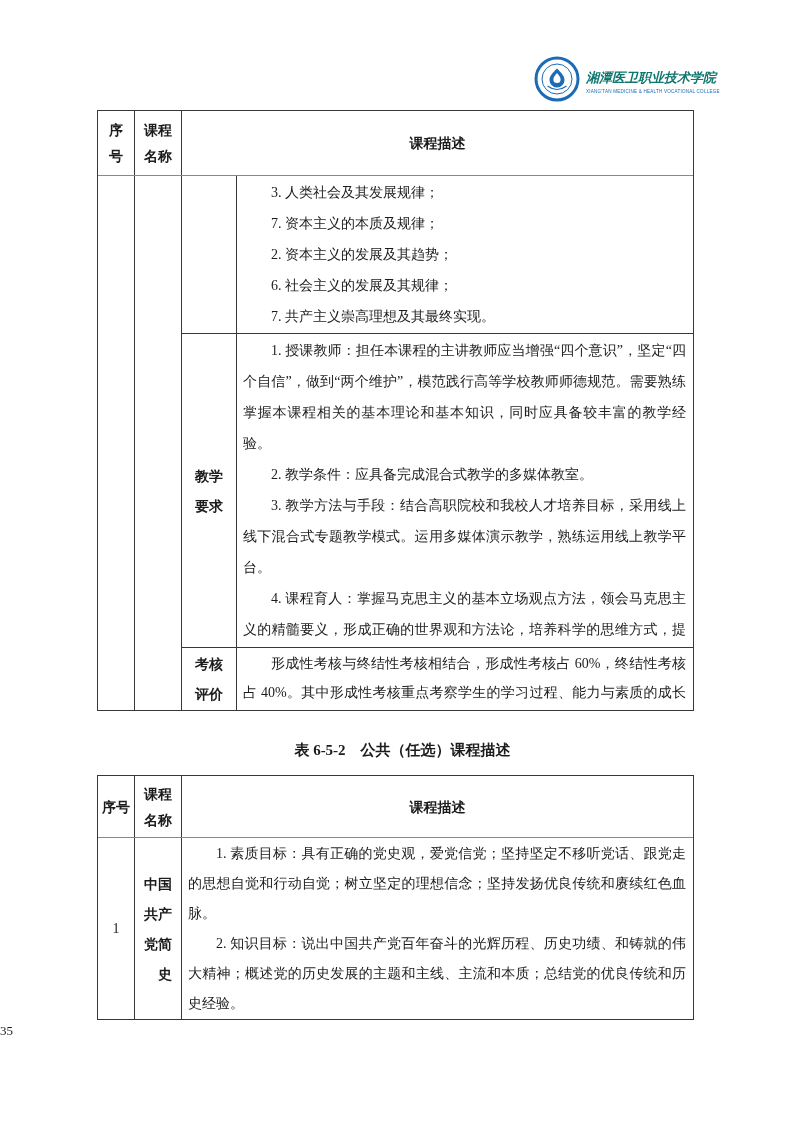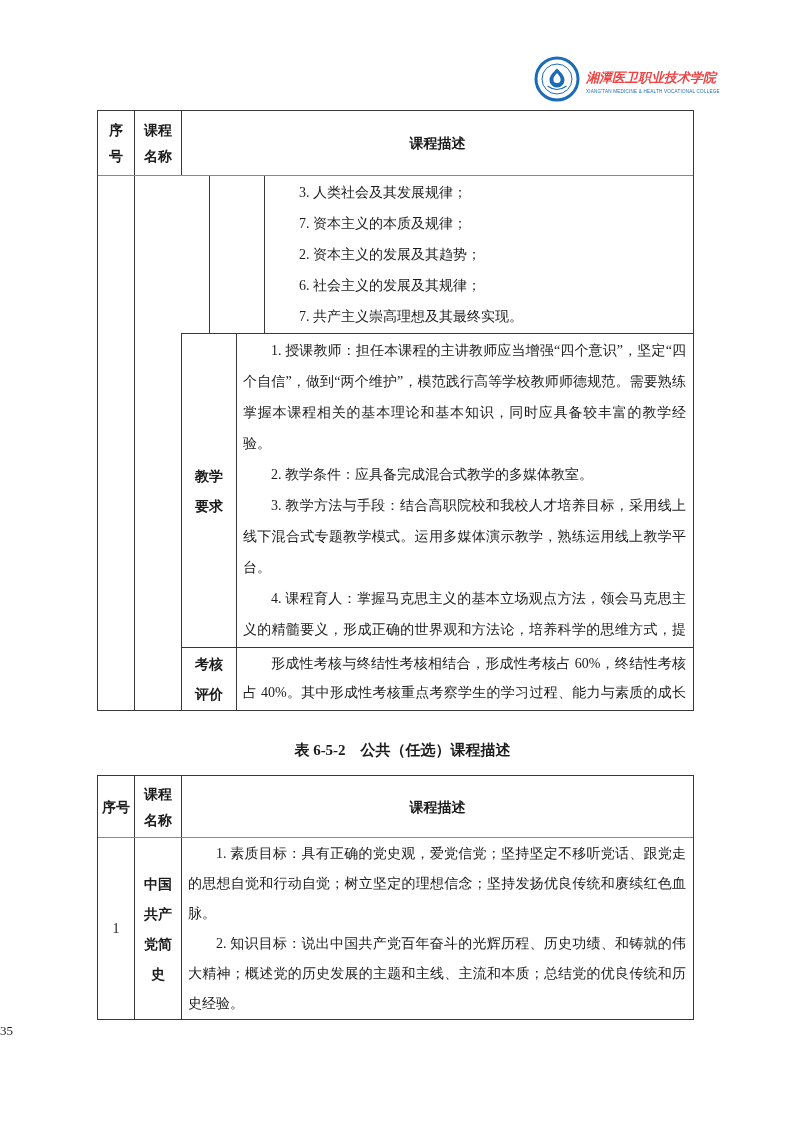--- a/index.html
+++ b/index.html
@@ -10,21 +10,21 @@
     background:#ffffff;
     font-family:"Liberation Serif","DejaVu Serif",serif;
     color:#1c1c1c;
     overflow:hidden;
   }
   
   .logo{position:absolute;top:56px;left:534px;display:flex;align-items:center;}
   .logo-emblem{flex:0 0 auto;}
   .logo-text{margin-left:6px;display:flex;flex-direction:column;justify-content:center;}
   .logo-cn{
-    font-size:13px;font-weight:bold;font-style:italic;color:#ef4444;
+    font-size:13px;font-weight:bold;font-style:italic;color:#0f766e;
     font-family:"DejaVu Serif",serif;letter-spacing:0px;white-space:nowrap;
   }
   .logo-en{
     font-size:4.6px;color:#1b6cb5;margin-top:2px;letter-spacing:.2px;
     font-family:"Liberation Sans",sans-serif;white-space:nowrap;
   }
   
   .tbl{
     position:absolute;left:97px;width:597px;
     display:flex;flex-direction:column;
@@ -50,32 +50,32 @@
   .tbl-cont .hrow{height:64px;}
   .tbl-elec .hrow{height:61px;}
   .hdr-narrow{display:block;width:1em;margin:0 auto;}
   .hdr-two{display:block;width:2em;margin:0 auto;}
   .centercell{display:flex;align-items:center;justify-content:center;text-align:center;}
   .label{
     font-weight:bold;font-family:"Liberation Sans","DejaVu Sans",sans-serif;
     line-height:30px;
   }
   .label-inner{display:block;width:2em;margin:0 auto;}
-  .name-inner{display:block;width:2em;margin:0 auto;text-align:center;line-height:30px;
+  .name-inner{display:block;width:2em;margin:0 auto;text-align:right;line-height:30px;
     font-weight:bold;font-family:"Liberation Sans","DejaVu Sans",sans-serif;}
   .sections{flex:1;display:flex;flex-direction:column;min-width:0;}
   .section{display:flex;min-width:0;}
   .section + .section{border-top:1px solid #383838;}
   .content{
     padding:1px 7px 0 6px;text-align:justify;overflow:hidden;
   }
   .content .para{margin:0;text-indent:2em;}
   .tbl-cont .content .para{line-height:31px;}
   .tbl-elec .content .para{line-height:30px;}
-  .sec-items{height:157px;margin-left:28px;}
+  .sec-items{height:157px;}
   .sec-teach{height:313px;}
   .sec-assess{height:62px;}
   .sec-assess .content .para{line-height:29px;}
   .sec-goal{height:181px;}
   
   .caption{
     position:absolute;top:741px;left:0;width:100%;text-align:center;
     font-size:15px;font-weight:bold;
     font-family:"Liberation Serif","DejaVu Serif",serif;
     padding-left:6px;

